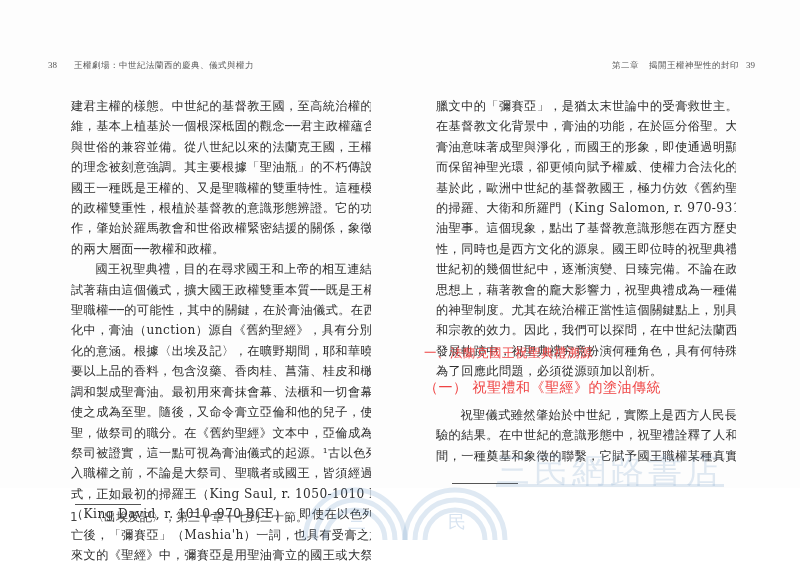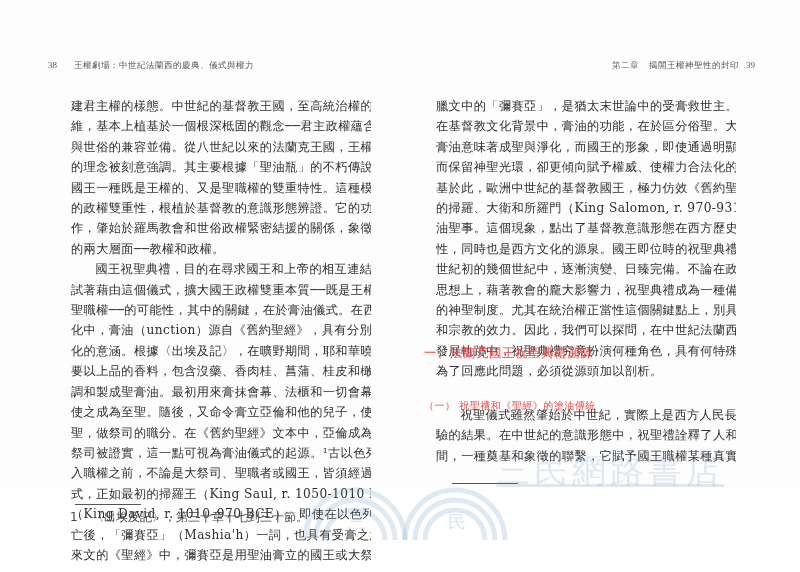--- a/index.html
+++ b/index.html
@@ -19,21 +19,21 @@
     .head-title .chapter { margin-right: 10px; }
 
     .body-text { position: absolute; width: 300px; font-size: 12.2px; line-height: 20.4px; color: #2e2e2e; letter-spacing: 0.4px; text-align: justify; }
     .left .body-text { left: 71px; top: 96px; }
     .right .body-text { left: 36px; top: 96px; }
     .para { text-indent: 0; }
     .line { display: block; white-space: nowrap; overflow: hidden; }
 
     .section-heading { position: absolute; left: 24px; font-size: 12.5px; color: #ef4444; letter-spacing: 0.5px; white-space: nowrap; }
     .section-heading.h1 { top: 345px; }
-    .section-heading.h2 { top: 379px; font-family: "DejaVu Sans", "Liberation Sans", sans-serif; font-size: 10px; margin-top: 20px; }
+    .section-heading.h2 { top: 379px; font-family: "DejaVu Sans", "Liberation Sans", sans-serif; font-size: 14px; }
 
     .right .body-text.p2 { top: 405px; }
 
     .footnote-rule { position: absolute; height: 1px; background: #555; width: 66px; }
     .left .footnote-rule { left: 75px; top: 504px; }
     .right .footnote-rule { left: 52px; top: 483px; }
     .footnote { position: absolute; font-size: 12px; color: #444; line-height: 13px; white-space: nowrap; }
     .left .footnote { left: 70px; top: 511px; font-family: "DejaVu Sans", "Liberation Sans", sans-serif; }
     .right .footnote { left: 53px; top: 488px; font-family: "Liberation Serif", serif; font-size: 8.5px; }
     .fn-num { display: inline-block; width: 22px; }

